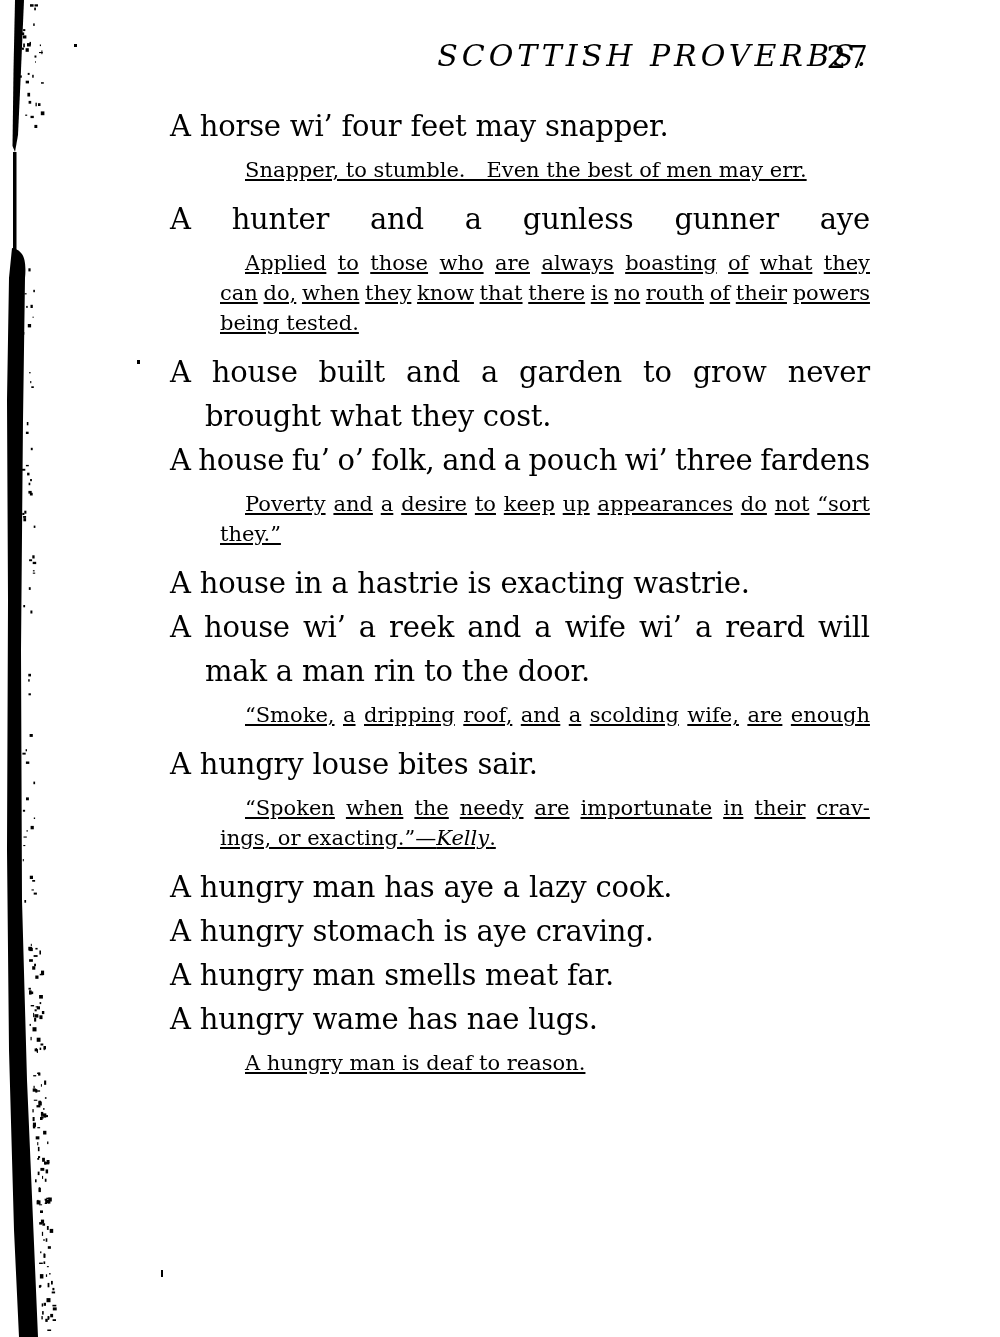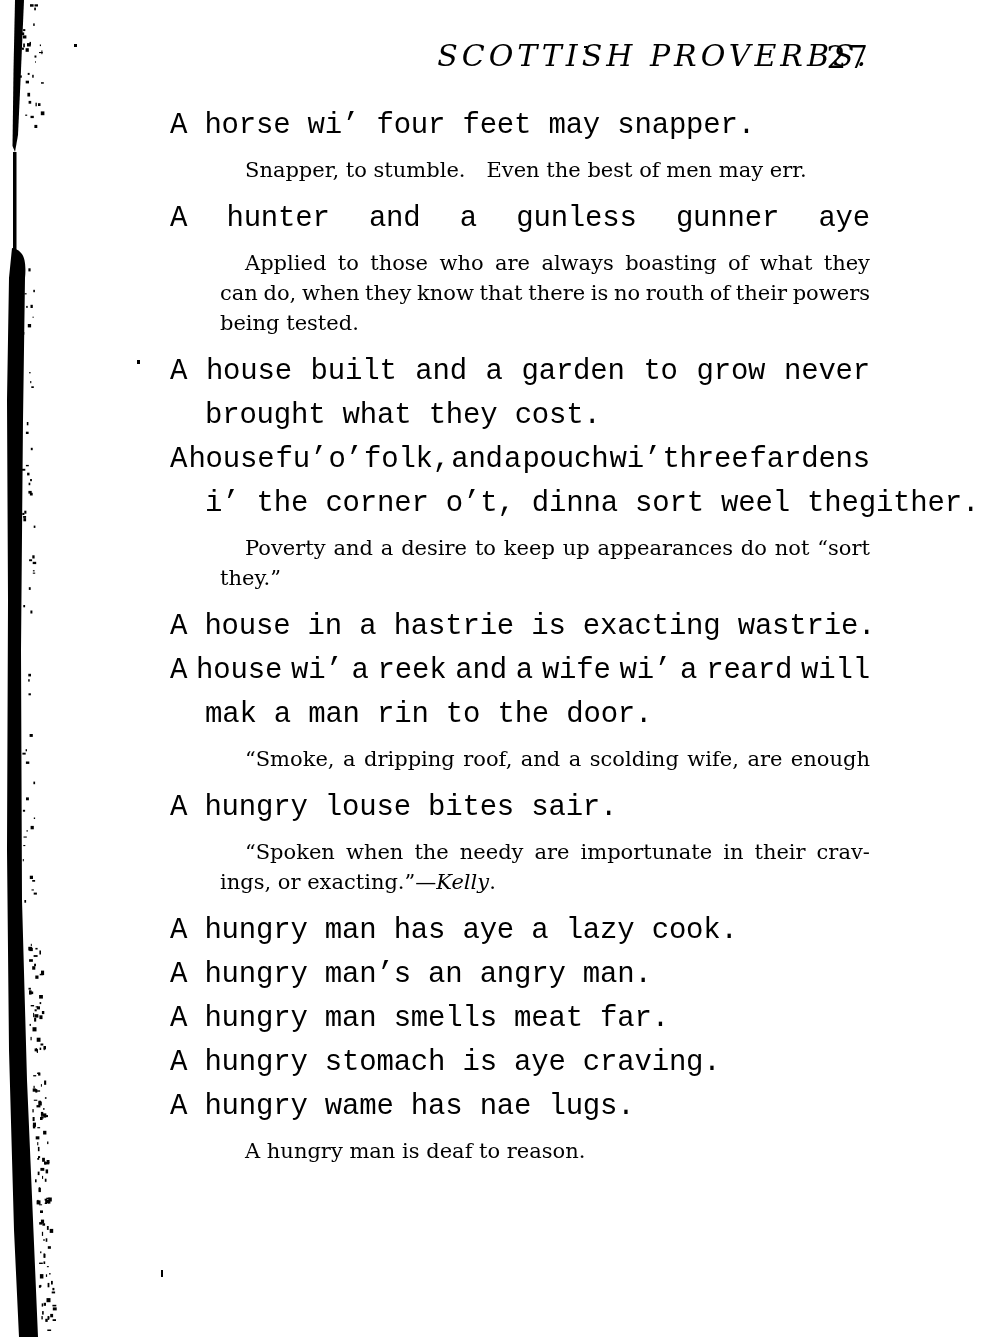--- a/index.html
+++ b/index.html
@@ -41,26 +41,26 @@
     right: 0; top: 1px;
     font-size: 31px;
     letter-spacing: 2px;
     margin-left: 14px;
   }
   .proverb-block .line {
     font-size: 29px;
     line-height: 44px;
     letter-spacing: -0.2px;
     white-space: nowrap;
-    font-family: Liberation Mono, monospace;
   }
   .proverb-block .line.cont { padding-left: 35px; }
   .note-block {
     margin: 7px 0 12px 0;
     padding-left: 50px;
+    text-decoration: underline;
   }
   .note-block .line {
     font-size: 21px;
     line-height: 30px;
     white-space: nowrap;
   }
   .note-block .line.first { padding-left: 25px; }
   .line.just {
     display: flex;
     justify-content: space-between;
@@ -374,21 +374,20 @@
           <span>fu’</span>
           <span>o’</span>
           <span>folk,</span>
           <span>and</span>
           <span>a</span>
           <span>pouch</span>
           <span>wi’</span>
           <span>three</span>
           <span>fardens</span>
         </div>
-        <div class="line cont"><span>i’ the corner o’t, dinna sort weel thegither.</span></div>
       </div>
       <div class="note-block">
         <div class="line just first">
           <span>Poverty</span>
           <span>and</span>
           <span>a</span>
           <span>desire</span>
           <span>to</span>
           <span>keep</span>
           <span>up</span>
@@ -447,27 +446,24 @@
           <span>in</span>
           <span>their</span>
           <span>crav-</span>
         </div>
         <div class="line cont"><span>ings, or exacting.”—</span><span class="it">Kelly</span><span>.</span></div>
       </div>
       <div class="proverb-block">
         <div class="line first"><span>A hungry man has aye a lazy cook.</span></div>
       </div>
       <div class="proverb-block">
-        <div class="line first"><span>A hungry man’s an angry man.</span></div>
+        <div class="line first"><span>A hungry stomach is aye craving.</span></div>
       </div>
       <div class="proverb-block">
         <div class="line first"><span>A hungry man smells meat far.</span></div>
-      </div>
-      <div class="proverb-block">
-        <div class="line first"><span>A hungry stomach is aye craving.</span></div>
       </div>
       <div class="proverb-block">
         <div class="line first"><span>A hungry wame has nae lugs.</span></div>
       </div>
       <div class="note-block">
         <div class="line first"><span>A hungry man is deaf to reason.</span></div>
       </div>
     </main>
 </div>
 

